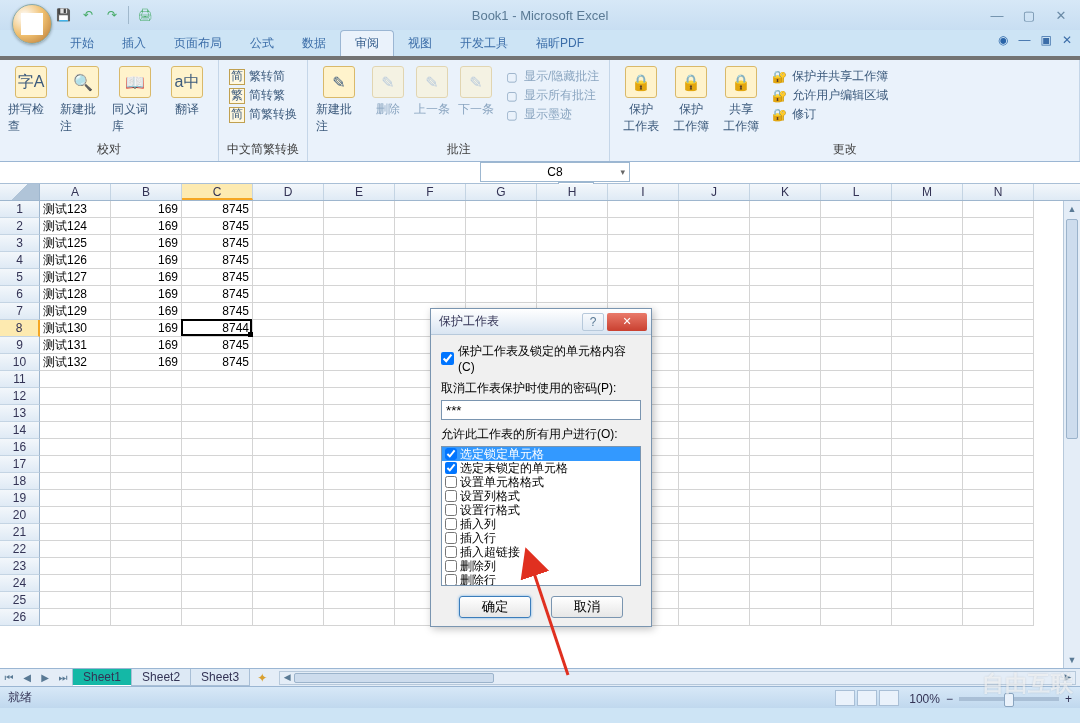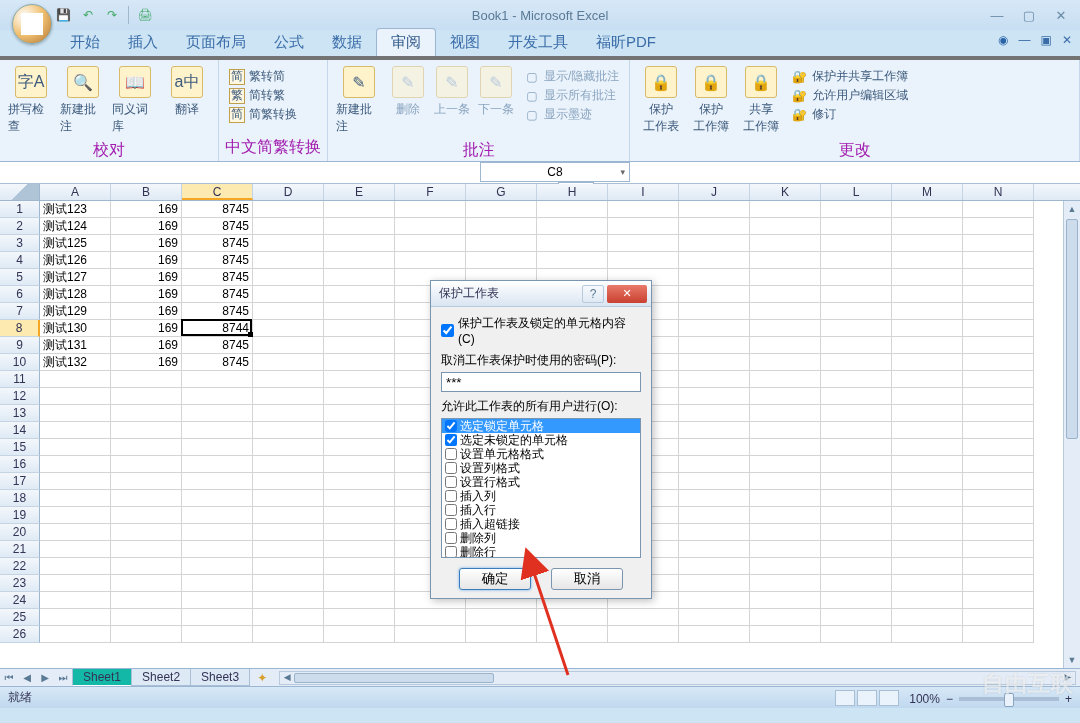--- a/index.html
+++ b/index.html
@@ -11,29 +11,29 @@
 .office-btn::before { content: ""; width: 22px; height: 22px; background: #fff; }
 .qat { margin-left: 54px; display: flex; align-items: center; gap: 4px; }
 .qat-btn { width: 20px; height: 20px; display: flex; align-items: center; justify-content: center; color: #4a6; }
 .qat-sep { width: 1px; height: 18px; background: #a0b8cc; margin: 0 2px; }
 .title { position: absolute; left: 50%; transform: translateX(-50%); color: #5a7a95; font-size: 13px; }
 .win-controls { position: absolute; right: 6px; display: flex; gap: 6px; }
 .win-btn { width: 26px; height: 18px; color: #6a8aa6; display: flex; align-items: center; justify-content: center; font-size: 13px; }
 
 
 .tabsrow { height: 26px; display: flex; align-items: flex-end; padding-left: 56px; position: relative; }
-.tab { padding: 4px 14px 4px; color: #3b6da8; font-size: 15px; cursor: pointer; border-top-left-radius: 4px; border-top-right-radius: 4px; }
+.tab { padding: 4px 14px 4px; color: #3b6da8; font-size: 12px; cursor: pointer; border-top-left-radius: 4px; border-top-right-radius: 4px; }
 .tab.active { background: #eaf2fb; border: 1px solid #9bb6d3; border-bottom: none; color: #315a8a; }
 .help-row { position: absolute; right: 8px; top: 3px; display: flex; gap: 10px; align-items: center; color: #3b6da8; }
 
 
 .ribbon { height: 106px; background: #eaf2fb; border-top: 4px solid #737373; border-bottom: 1px solid #9bb6d3; display: flex; }
 .rgroup { border-right: 1px solid #c5d6e8; display: flex; flex-direction: column; padding: 2px 6px; }
 .rgroup-body { flex: 1; display: flex; align-items: flex-start; gap: 6px; padding: 4px 2px; }
-.rgroup-label { text-align: center; color: #a21caf; font-size: 16px; padding: 1px 0; }
+.rgroup-label { text-align: center; color: #404040; font-size: 12px; padding: 1px 0; }
 .rlarge { display: flex; flex-direction: column; align-items: center; width: 46px; gap: 3px; color: #3c5a7c; }
 .rlarge .ico { width: 32px; height: 32px; background: #fff3cc; border: 1px solid #d9b96a; border-radius: 3px; display: flex; align-items: center; justify-content: center; font-size: 16px; }
 .rsmall-list { display: flex; flex-direction: column; gap: 2px; padding: 2px; }
 .rsmall { display: flex; align-items: center; gap: 4px; color: #3c5a7c; white-space: nowrap; }
 .rsmall .ic { width: 16px; height: 16px; display: inline-flex; align-items: center; justify-content: center; font-size: 12px; }
 
 
 .namebox-row { height: 22px; background: #ffffff; border-bottom: 1px solid #a9bfd6; display: flex; align-items: center; flex-direction: column; }
 .namebox { width: 150px; height: 20px; background: #fff; border: 1px solid #9db7d0; margin-left: 30px; text-align: center; line-height: 18px; position: relative; }
 .namebox::after { content: "▾"; position: absolute; right: 4px; font-size: 9px; color: #666; }
@@ -76,21 +76,21 @@
 
 
 .statusbar { height: 22px; background: linear-gradient(#d7e8f7,#c0d8ee); border-top: 1px solid #9bb6d3; display: flex; align-items: center; justify-content: space-between; padding: 0 8px; color: #335; font-size: 12px; }
 .zoom { display: flex; align-items: center; gap: 6px; }
 .zoom .slider { width: 100px; height: 4px; background: #a9bfd6; position: relative; }
 .zoom .slider::before { content: ""; position: absolute; left: 50%; top: -4px; width: 8px; height: 12px; background: #eaf2fb; border: 1px solid #8aa5c0; border-radius: 2px; transform: translateX(-50%); }
 .viewbtns { display: flex; gap: 2px; margin-right: 10px; }
 .viewbtns span { width: 20px; height: 16px; border: 1px solid #a9bfd6; background: #eaf2fb; }
 
 
-.dialog { position: absolute; left: 430px; top: 280px; width: 222px; background: #f0f0f0; border: 1px solid #7a95b0; box-shadow: 2px 2px 8px rgba(0,0,0,.25); z-index: 50; font-size: 12px; }
+.dialog { position: absolute; left: 430px; top: 308px; width: 222px; background: #f0f0f0; border: 1px solid #7a95b0; box-shadow: 2px 2px 8px rgba(0,0,0,.25); z-index: 50; font-size: 12px; }
 .dlg-title { height: 26px; background: linear-gradient(#fff,#d9e5f2); display: flex; align-items: center; justify-content: space-between; padding: 0 4px 0 8px; border-bottom: 1px solid #b7c9db; }
 .dlg-title span { color: #335; }
 .dlg-x { width: 40px; height: 18px; background: linear-gradient(#e97a6a,#c94030); color: #fff; text-align: center; border-radius: 2px; line-height: 17px; font-size: 11px; }
 .dlg-help { width: 22px; height: 18px; text-align: center; color: #5a7a95; border: 1px solid #b7c9db; border-radius: 2px; margin-right: 3px; line-height: 16px; }
 .dlg-body { padding: 8px 10px; }
 .dlg-check { display: flex; align-items: center; gap: 4px; margin-bottom: 6px; }
 .dlg-check input { width: 13px; height: 13px; }
 .dlg-label { margin: 6px 0 3px; }
 .dlg-input { width: 100%; height: 20px; border: 1px solid #7a95b0; padding: 0 4px; background: #fff; }
 .dlg-list { border: 1px solid #7a95b0; background: #fff; height: 140px; overflow: hidden; margin-top: 3px; }
@@ -526,37 +526,20 @@
         <div class="cell r"></div>
         <div class="cell r"></div>
         <div class="cell r"></div>
         <div class="cell r"></div>
         <div class="cell r"></div>
         <div class="cell r"></div>
         <div class="cell r"></div>
         <div class="cell r"></div>
       </div>
       <div class="row">
-        <div class="rh">15</div>
-        <div class="cell"></div>
-        <div class="cell r"></div>
-        <div class="cell r"></div>
-        <div class="cell r"></div>
-        <div class="cell r"></div>
-        <div class="cell r"></div>
-        <div class="cell r"></div>
-        <div class="cell r"></div>
-        <div class="cell r"></div>
-        <div class="cell r"></div>
-        <div class="cell r"></div>
-        <div class="cell r"></div>
-        <div class="cell r"></div>
-        <div class="cell r"></div>
-      </div>
-      <div class="row">
         <div class="rh">16</div>
         <div class="cell"></div>
         <div class="cell r"></div>
         <div class="cell r"></div>
         <div class="cell r"></div>
         <div class="cell r"></div>
         <div class="cell r"></div>
         <div class="cell r"></div>
         <div class="cell r"></div>
         <div class="cell r"></div>

